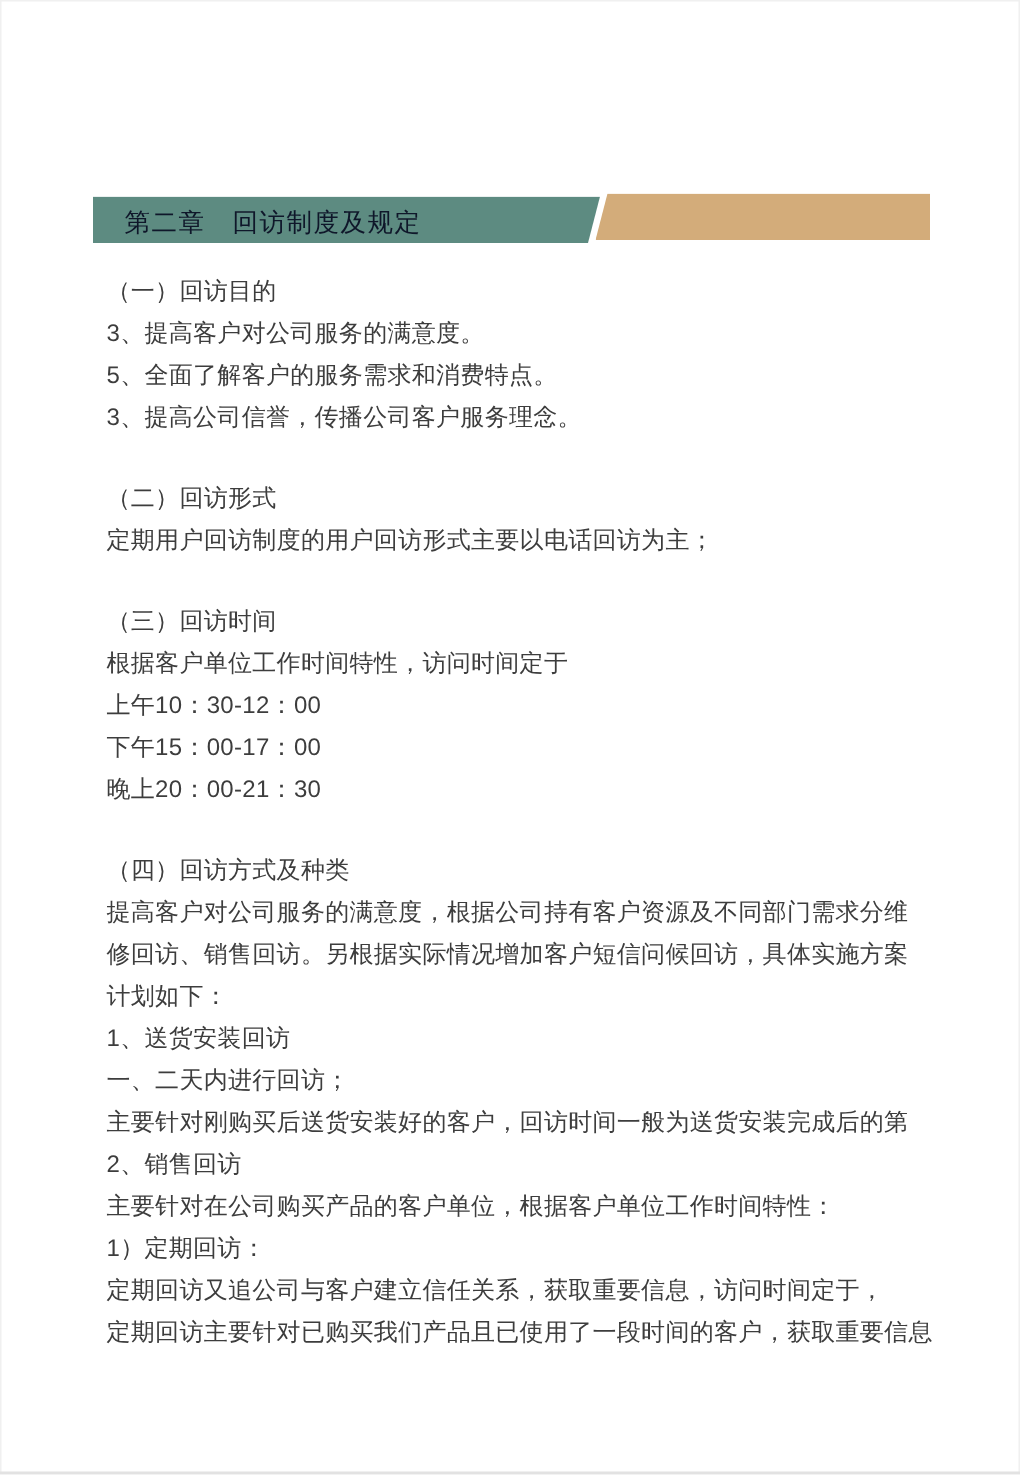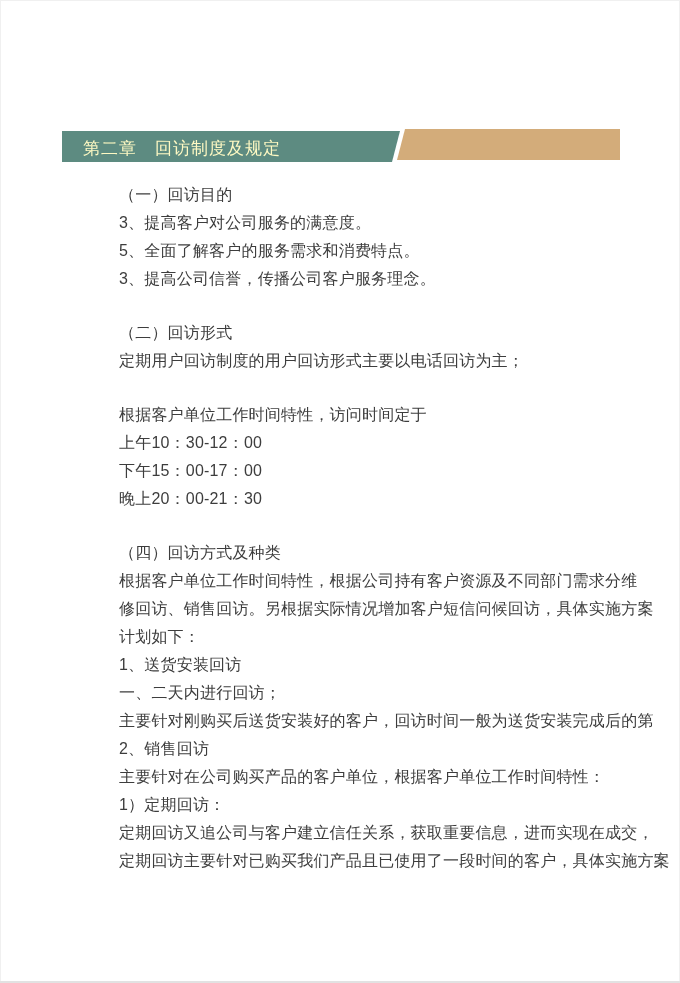--- a/index.html
+++ b/index.html
@@ -38,38 +38,38 @@
     left: 335px; top: 0;
     width: 223px; height: 31px;
     background: #d3ac7a;
     clip-path: polygon(8px 0, 100% 0, 100% 100%, 0 100%);
   }
   .banner-title {
     position: absolute;
     left: 21px; top: 2px;
     height: 31px;
     line-height: 31px;
-    color: #fef9c3;
+    color: #0f172a;
     font-size: 17px;
     letter-spacing: 1px;
     white-space: nowrap;
   }
   
   .content {
     position: absolute;
     left: 71px;
     top: 181px;
     width: 545px;
     font-size: 16px;
     line-height: 28px;
     color: #3d3d3d;
     letter-spacing: 0.2px;
   }
   .section { margin-bottom: 26px; }
-  .section-heading, .text-line { white-space: nowrap; margin-left: 48px; }
+  .section-heading, .text-line { white-space: nowrap; }
 </style>
 </head>
 <body>
 
 <div class="banner">
   <div class="banner-teal">
     <div class="banner-title">第二章　回访制度及规定</div>
   </div>
   <div class="banner-tan"></div>
 </div>
@@ -82,36 +82,37 @@
     <div class="text-line">5、全面了解客户的服务需求和消费特点。</div>
     <div class="text-line">3、提高公司信誉，传播公司客户服务理念。</div>
   </div>
 
   <div class="section">
     <div class="section-heading">（二）回访形式</div>
     <div class="text-line">定期用户回访制度的用户回访形式主要以电话回访为主；</div>
   </div>
 
   <div class="section">
+    <div class="section-heading">（三）回访时间</div>
     <div class="text-line">根据客户单位工作时间特性，访问时间定于</div>
     <div class="text-line">上午10：30-12：00</div>
     <div class="text-line">下午15：00-17：00</div>
     <div class="text-line">晚上20：00-21：30</div>
   </div>
 
   <div class="section">
     <div class="section-heading">（四）回访方式及种类</div>
-    <div class="text-line">根据客户单位工作时间特性，根据公司持有客户资源及不同部门需求分维</div>
+    <div class="text-line">提高客户对公司服务的满意度，根据公司持有客户资源及不同部门需求分维</div>
     <div class="text-line">修回访、销售回访。另根据实际情况增加客户短信问候回访，具体实施方案</div>
     <div class="text-line">计划如下：</div>
     <div class="text-line">1、送货安装回访</div>
     <div class="text-line">一、二天内进行回访；</div>
     <div class="text-line">主要针对刚购买后送货安装好的客户，回访时间一般为送货安装完成后的第</div>
     <div class="text-line">2、销售回访</div>
     <div class="text-line">主要针对在公司购买产品的客户单位，根据客户单位工作时间特性：</div>
     <div class="text-line">1）定期回访：</div>
-    <div class="text-line">定期回访又追公司与客户建立信任关系，获取重要信息，进而实现在成交，</div>
-    <div class="text-line">定期回访主要针对已购买我们产品且已使用了一段时间的客户，具体实施方案</div>
+    <div class="text-line">定期回访又追公司与客户建立信任关系，获取重要信息，访问时间定于，</div>
+    <div class="text-line">定期回访主要针对已购买我们产品且已使用了一段时间的客户，获取重要信息</div>
   </div>
 
 </div>
 
 <div class="page-bottom-edge"></div>
 
 </body></html>

